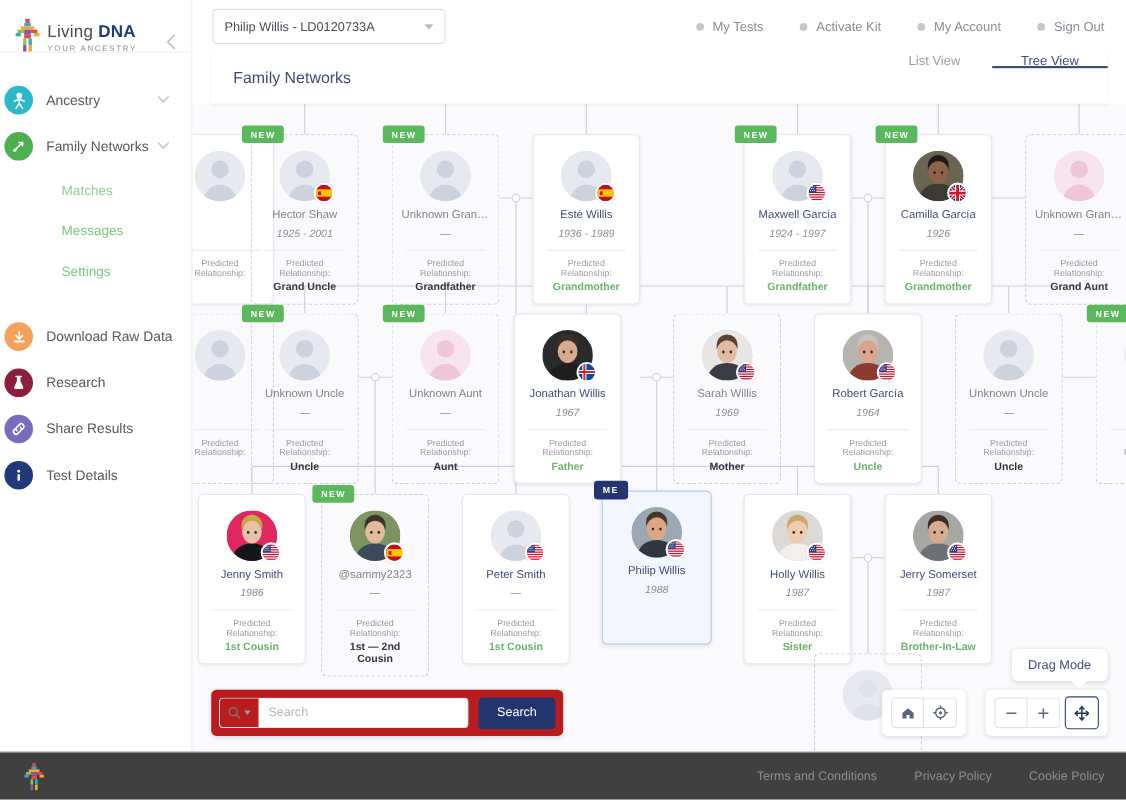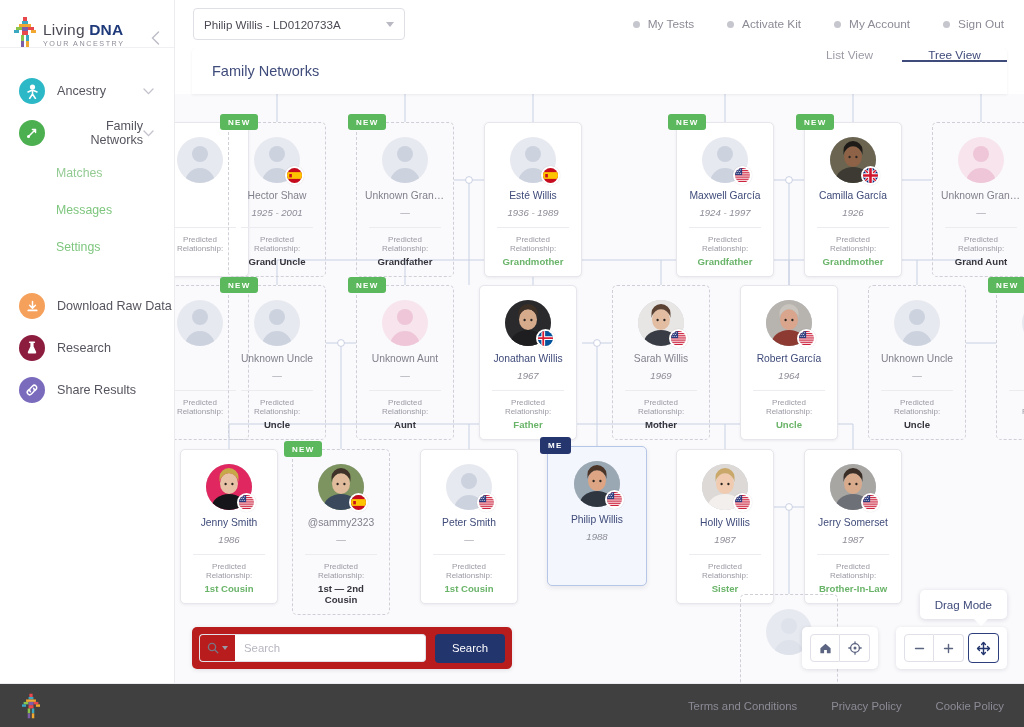--- a/index.html
+++ b/index.html
@@ -29,21 +29,21 @@
   .brand-l1 b { color: #1f3a7a; font-weight: bold; }
   .brand-l2 { font-size: 7.2px; color: #8f8f9b; letter-spacing: 1.55px; margin-top: 2px; }
   .collapse-btn {
     margin-left: auto; width: 18px; height: 18px; color: #b5b5c0;
     display: flex; align-items: center; justify-content: center;
     font-size: 15px; cursor: pointer;
   }
 
   .nav { padding-top: 22px; }
   .nav-row {
-    display: flex; align-items: center; height: 42px; padding-left: 19px;
+    display: flex; align-items: center; height: 42px; padding-left: 4px;
     cursor: pointer; position: relative; text-align: right;
   }
   .ico {
     width: 26px; height: 26px; border-radius: 50%; flex: 0 0 auto;
     display: flex; align-items: center; justify-content: center;
     margin-right: 12px; color: #fff;
   }
   .nav-label { font-size: 12.6px; color: #55555f; }
   .chev {
     margin-left: auto; margin-right: 20px; color: #c2c2cc; font-size: 11px;
@@ -334,20 +334,29 @@
       <div class="nav-row">
         <span class="ico" style="background:#7b6bbd">
           <svg width="14" height="14" viewBox="0 0 14 14">
               <path d="M5.4 8.6 A2.4 2.4 0 0 1 5.4 5.2 L7.6 3 A2.4 2.4 0 0 1 11 6.4 L10 7.4" stroke="#fff" stroke-width="1.5" fill="none" stroke-linecap="round"></path>
               <path d="M8.6 5.4 A2.4 2.4 0 0 1 8.6 8.8 L6.4 11 A2.4 2.4 0 0 1 3 7.6 L4 6.6" stroke="#fff" stroke-width="1.5" fill="none" stroke-linecap="round"></path>
             </svg>
         </span>
         <span class="nav-label">Share Results</span>
       </div>
 
+      <div class="nav-row">
+        <span class="ico" style="background:#1f3a7a">
+          <svg width="12" height="13" viewBox="0 0 12 13">
+              <circle cx="6" cy="2.4" r="1.3" fill="#fff"></circle>
+              <rect x="4.9" y="4.8" width="2.2" height="6.4" rx="1" fill="#fff"></rect>
+            </svg>
+        </span>
+        <span class="nav-label">Test Details</span>
+      </div>
     </nav>
   </aside>
 
   <header class="topbar">
     <div class="test-select">
       <span>Philip Willis - LD0120733A</span>
       <span class="test-caret"></span>
     </div>
     <nav class="topnav">
       <div class="topnav-item">
@@ -615,21 +624,21 @@
               <span class="sil-head"></span>
               <span class="sil-body"></span>
             </div>
           </div>
           <div class="c-name">Unknown Aunt</div>
           <div class="c-years">—</div>
           <div class="c-div"></div>
           <div class="c-rel-lab">Predicted Relationship:</div>
           <div class="c-rel">Aunt</div>
         </div>
-        <div class="card" style="left: 304px; top: 191px;">
+        <div class="card" style="left: 292px; top: 191px;">
           <div class="av-wrap">
             <div class="av photo">
               <svg viewBox="0 0 46 46" style="display:block;width:100%;height:100%">
                 <rect width="46" height="46" fill="#2a2a2c"></rect>
                 <ellipse cx="23" cy="43" rx="17" ry="13" fill="#1e1e20"></ellipse>
                 <ellipse cx="23" cy="19.5" rx="9" ry="10.5" fill="#d6ab8c"></ellipse>
                 <path d="M13.5 18 A9.8 11.5 0 0 1 32.5 18 L32.5 13 A9.5 9 0 0 0 13.5 13 Z" fill="#3c2f26"></path>
                 <ellipse cx="19.6" cy="20" rx="1.15" ry="1.3" fill="#2b2622"></ellipse>
                 <ellipse cx="26.4" cy="20" rx="1.15" ry="1.3" fill="#2b2622"></ellipse>
               </svg>

